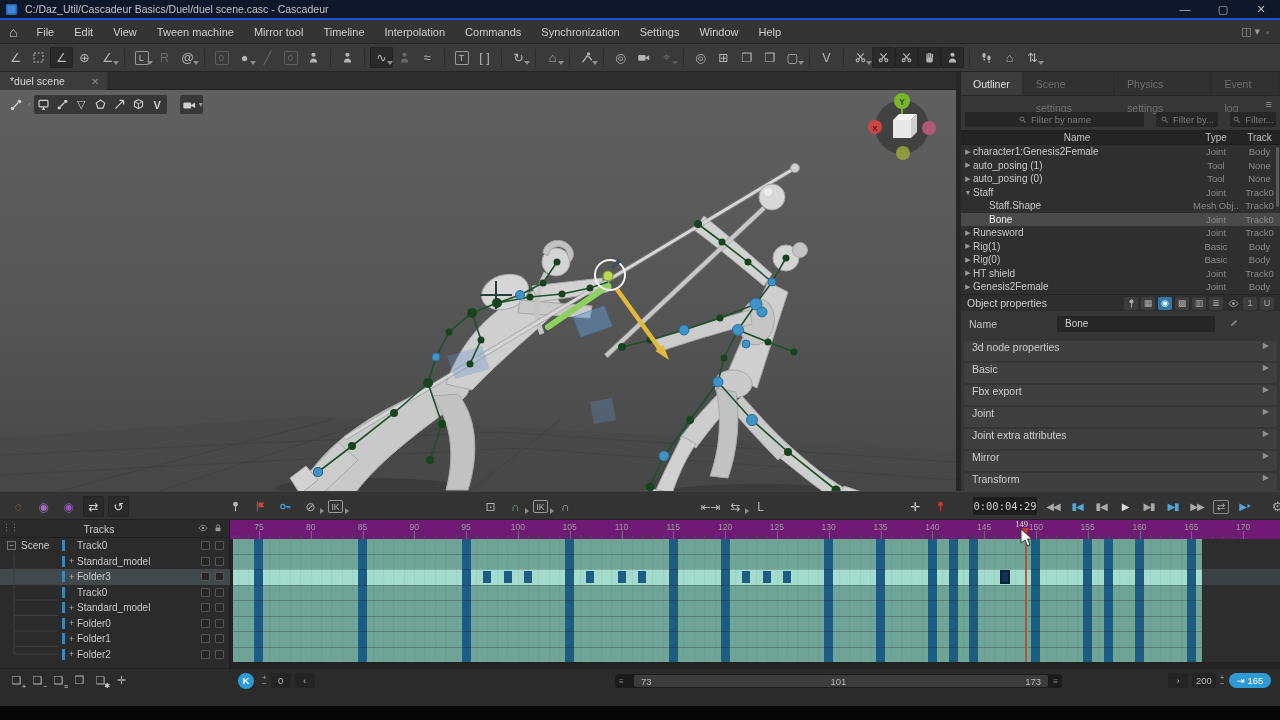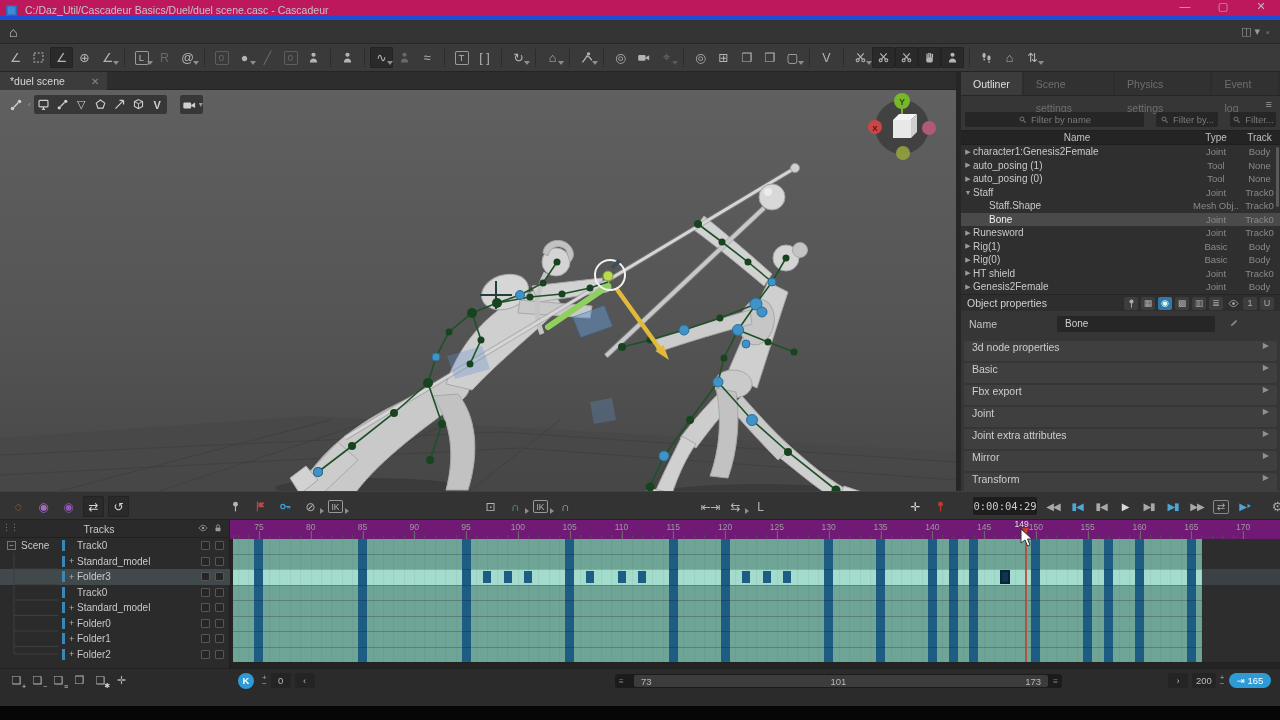--- a/index.html
+++ b/index.html
@@ -1,22 +1,22 @@
 <!DOCTYPE html>
 <html><head>
 <meta charset="utf-8">
 <style>
   * { margin:0; padding:0; box-sizing:border-box; }
   html,body { width:1280px; height:720px; overflow:hidden; background:#111;
     font-family:"Liberation Sans","DejaVu Sans",sans-serif; font-size:11px; color:#c8c8c8; }
   #app { position:relative; width:1280px; height:720px; background:#2e2e2e; }
 
   
-  #titlebar { position:absolute; left:0; top:0; width:100%; height:20px; background:#be185d;
-    display:flex; align-items:flex-end; border-bottom:4px solid #1d4ed8; }
+  #titlebar { position:absolute; left:0; top:0; width:100%; height:20px; background:#0f172a;
+    display:flex; align-items:center; border-bottom:2px solid #1d4ed8; }
   #titlebar .appicon { width:11px; height:11px; margin:0 8px 0 6px; background:#3f87d8; border-radius:2px;
     box-shadow:inset 0 0 0 1.5px #2a66b0; }
   #titlebar .title { color:#c4c4c4; font-size:10.5px; }
   #win-controls { margin-left:auto; display:flex; }
   #win-controls span { width:38px; text-align:center; color:#bbb; font-size:11px; line-height:20px; }
 
   
   #menubar { position:absolute; left:0; top:20px; width:100%; height:24px; background:#343434;
     display:flex; align-items:center; border-bottom:1px solid #272727; }
   #menubar .home { color:#c9c9c9; font-size:14px; padding:0 9px; }
@@ -141,21 +141,21 @@
     background:repeating-linear-gradient(90deg,rgba(0,0,0,.055) 0 1px,transparent 1px 10.36px); background-position:5.2px 0; }
   .rowline { position:absolute; left:3px; width:969px; height:1px; background:rgba(0,0,0,.2); }
   #row-light { position:absolute; left:3px; top:49px; width:969px; height:15.5px; background:#a3dccd; }
   #beyond { position:absolute; left:972px; right:0; top:18px; height:124px; background:#2d2d2d; }
   #beyond-light { position:absolute; left:972px; right:0; top:49px; height:15.5px; background:#3b4246; }
   #below-strip { position:absolute; left:0; right:0; top:142px; height:6px; background:#232323; }
   .kf { position:absolute; background:#1d5d84; }
   .kf-sel { position:absolute; background:#0e3450; border:2px solid #0a2338; }
   #playline { position:absolute; width:2px; top:9px; height:133px; background:rgba(185,70,55,.85); }
   #playmark { position:absolute; width:7px; height:7px; background:#c0392b; clip-path:polygon(0 0,100% 0,50% 100%); top:8px; }
-  #playlabel { position:absolute; top:-1px; transform:translateX(-50%); font-size:8.5px; color:#e0e0e0; }
+  #playlabel { position:absolute; top:-1px; transform:translateX(-50%); font-size:8.5px; color:#e0e0e0;font-family:Liberation Serif, serif; }
   #cursor { position:absolute; z-index:60; }
 
   
   #bottombar { position:relative; height:23px; background:#2b2b2b; border-top:1px solid #222; }
   .bb-abs { position:absolute; top:0; height:23px; display:flex; align-items:center; gap:4px; }
   .bb-ic { width:17px; height:17px; display:flex; align-items:center; justify-content:center; color:#b5b5b5;
     font-size:11px; position:relative; }
   .bb-ic .badge { position:absolute; right:-1px; bottom:-1px; font-size:7px; color:#d5d5d5; }
   #kbtn { width:16px; height:16px; border-radius:50%; background:#2f9bd6; color:#fff; font-size:9.5px; font-weight:bold;
     display:flex; align-items:center; justify-content:center; }
@@ -183,20 +183,34 @@
     <span class="title">C:/Daz_Util/Cascadeur Basics/Duel/duel scene.casc - Cascadeur</span>
     <div id="win-controls">
       <span>—</span>
       <span>▢</span>
       <span>✕</span>
     </div>
   </div>
 
   <div id="menubar">
     <span class="home">⌂</span>
+    <div id="menubar-items" style="display:flex">
+        <div class="menu-item">File</div>
+        <div class="menu-item">Edit</div>
+        <div class="menu-item">View</div>
+        <div class="menu-item">Tween machine</div>
+        <div class="menu-item">Mirror tool</div>
+        <div class="menu-item">Timeline</div>
+        <div class="menu-item">Interpolation</div>
+        <div class="menu-item">Commands</div>
+        <div class="menu-item">Synchronization</div>
+        <div class="menu-item">Settings</div>
+        <div class="menu-item">Window</div>
+        <div class="menu-item">Help</div>
+      </div>
     <div id="menubar-right">
       <span>◫ ▾</span>
       <span style="opacity:.4">▪</span>
     </div>
   </div>
 
   <div id="main-toolbar">
       <div class="icon-cell">∠</div>
       <div class="icon-cell">
         <svg width="13" height="13" viewBox="0 0 16 16" fill="currentColor">

